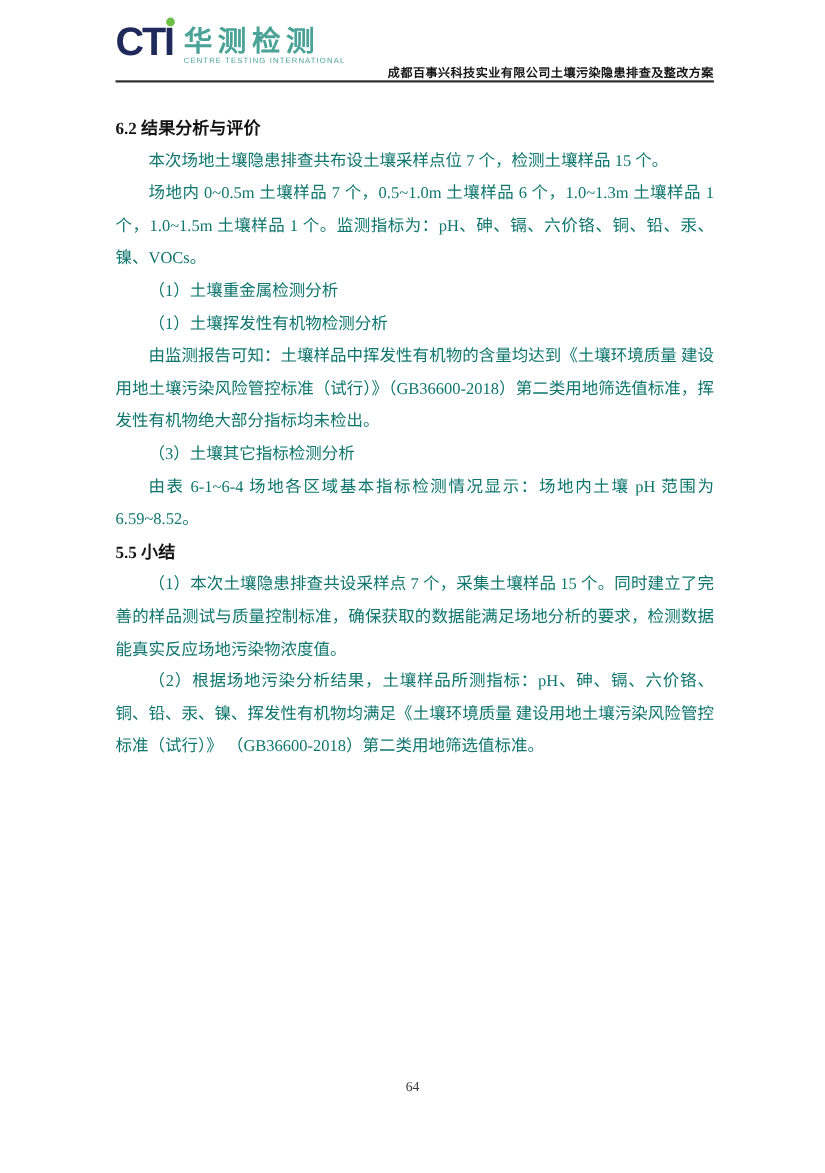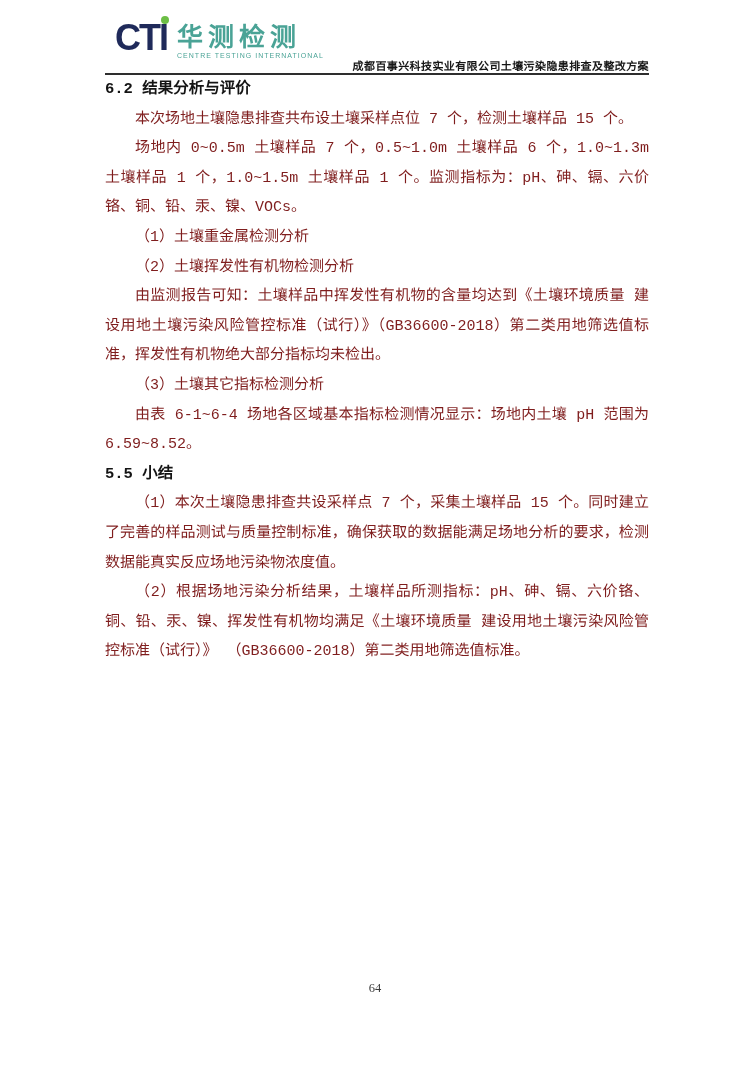--- a/index.html
+++ b/index.html
@@ -16,21 +16,21 @@
   
   .header {
     position: absolute;
     left: 105px;
     right: 101px;
     top: 14px;
     height: 60px;
   }
   .logo {
     position: absolute;
-    left: 10px;
+    left: 0;
     top: 4px;
     display: flex;
     align-items: flex-start;
   }
   .logo-cti {
     position: relative;
     font-family: "Liberation Sans", sans-serif;
     font-weight: bold;
     font-size: 36px;
     line-height: 40px;
@@ -81,38 +81,37 @@
     right: 101px;
     top: 73px;
     border-top: 2px solid #2e2e2e;
   }
 
   
   .content {
     position: absolute;
     left: 105px;
     width: 544px;
-    top: 75px;
+    top: 103px;
     font-size: 15px;
     line-height: 29.6px;
     text-align: justify;
-    font-family: Liberation Mono, monospace;
   }
   .sec-heading {
     margin: 0;
     font-size: 15.5px;
     font-weight: bold;
     line-height: 29.6px;
     text-align: left;
     color: #141414;
   }
   .content p {
     margin: 0;
     text-indent: 2em;
-    color: #7f1d1d;
+    color: #0f766e;
   }
 
   
   .page-number {
     position: absolute;
     top: 981px;
     left: 0;
     width: 750px;
     text-align: center;
     font-size: 12.5px;
@@ -137,21 +136,21 @@
     </div>
     <div class="doc-title">成都百事兴科技实业有限公司土壤污染隐患排查及整改方案</div>
   </div>
   <div class="header-rule"></div>
 
   <div class="content">
     <h2 class="sec-heading">6.2 结果分析与评价</h2>
     <p>本次场地土壤隐患排查共布设土壤采样点位 7 个，检测土壤样品 15 个。</p>
     <p>场地内 0~0.5m 土壤样品 7 个，0.5~1.0m 土壤样品 6 个，1.0~1.3m 土壤样品 1 个，1.0~1.5m 土壤样品 1 个。监测指标为：pH、砷、镉、六价铬、铜、铅、汞、镍、VOCs。</p>
     <p>（1）土壤重金属检测分析</p>
-    <p>（2）土壤挥发性有机物检测分析</p>
+    <p>（1）土壤挥发性有机物检测分析</p>
     <p>由监测报告可知：土壤样品中挥发性有机物的含量均达到《土壤环境质量 建设用地土壤污染风险管控标准（试行）》（GB36600-2018）第二类用地筛选值标准，挥发性有机物绝大部分指标均未检出。</p>
     <p>（3）土壤其它指标检测分析</p>
     <p>由表 6-1~6-4 场地各区域基本指标检测情况显示：场地内土壤 pH 范围为 6.59~8.52。</p>
 
     <h2 class="sec-heading">5.5 小结</h2>
     <p>（1）本次土壤隐患排查共设采样点 7 个，采集土壤样品 15 个。同时建立了完善的样品测试与质量控制标准，确保获取的数据能满足场地分析的要求，检测数据能真实反应场地污染物浓度值。</p>
     <p>（2）根据场地污染分析结果，土壤样品所测指标：pH、砷、镉、六价铬、铜、铅、汞、镍、挥发性有机物均满足《土壤环境质量 建设用地土壤污染风险管控标准（试行）》 （GB36600-2018）第二类用地筛选值标准。</p>
   </div>
 
   <div class="page-number">64</div>

